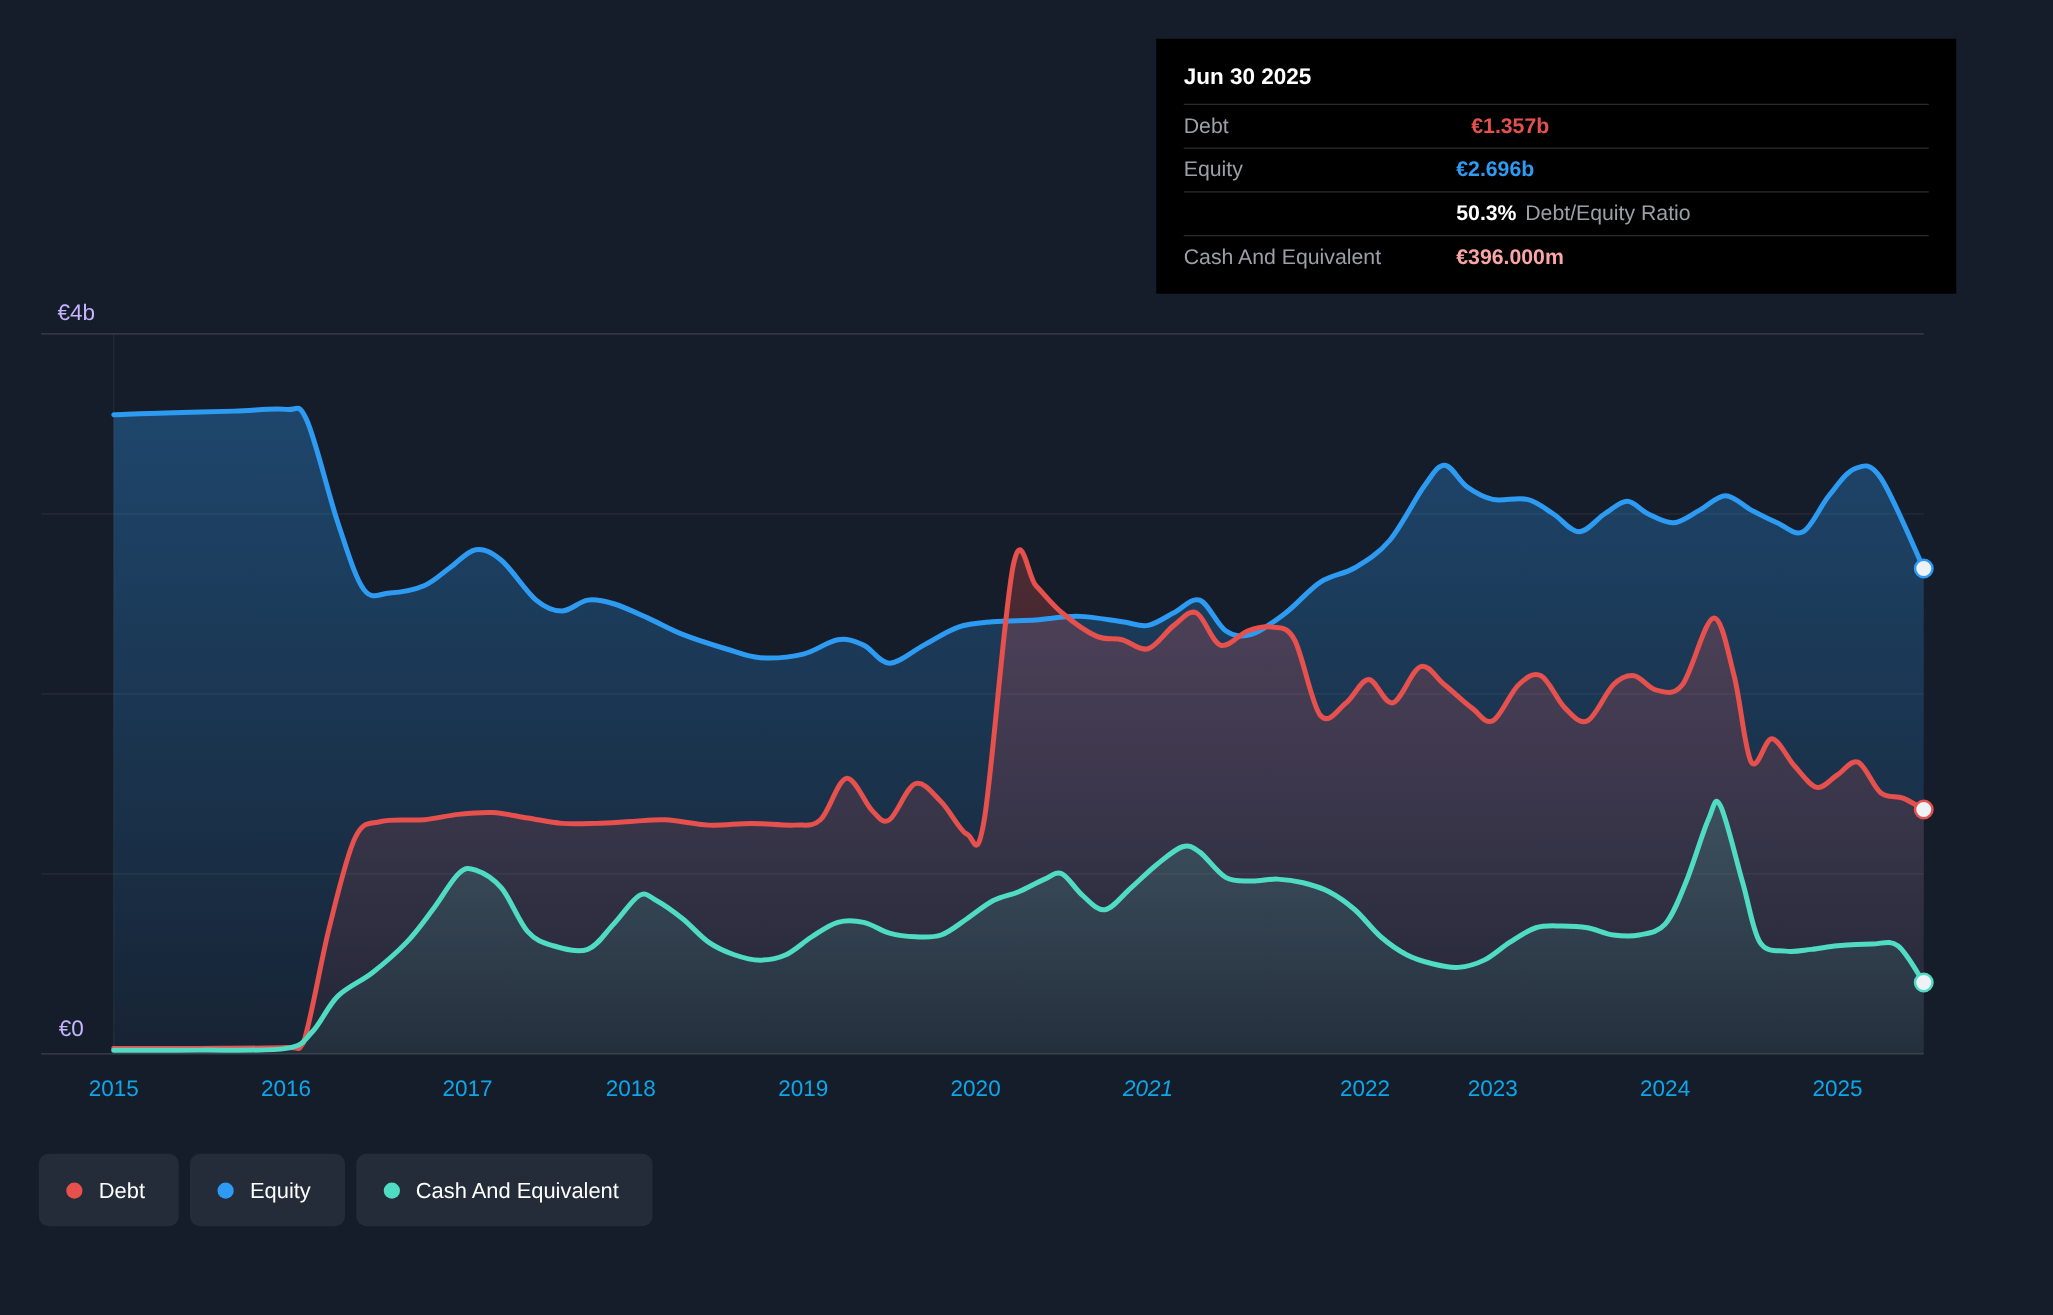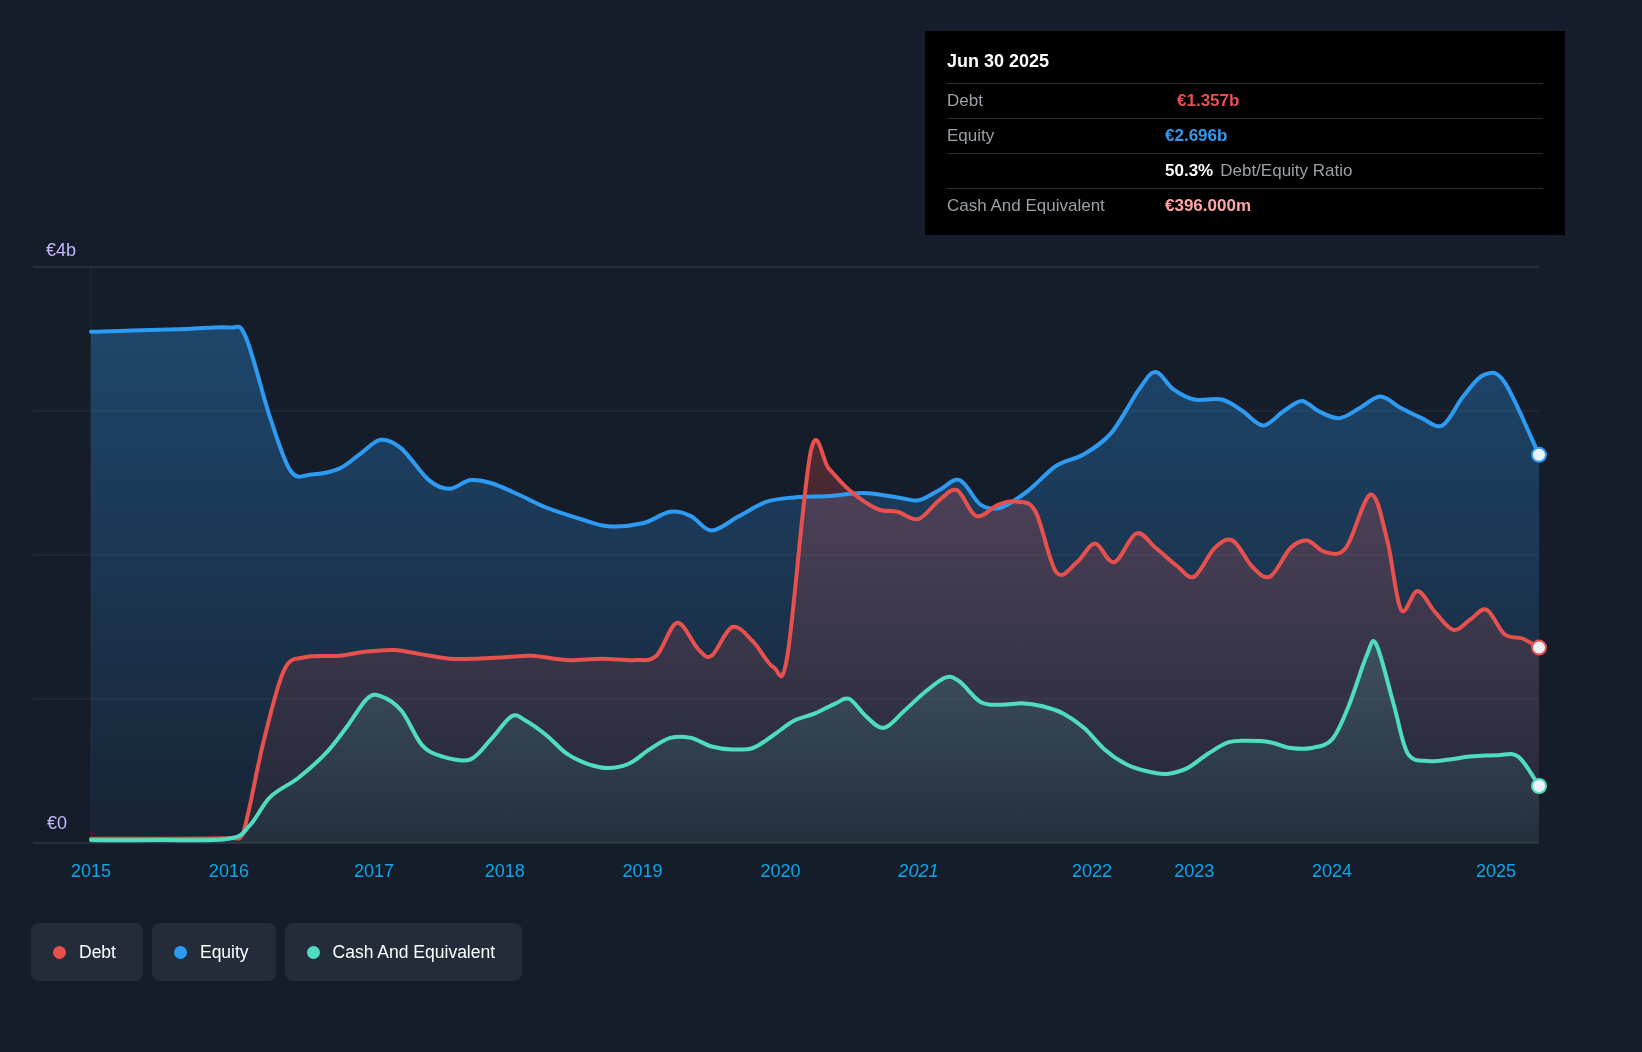--- a/index.html
+++ b/index.html
@@ -78,21 +78,21 @@
     <span style="left: 91px;">2015</span>
     <span style="left: 228.9px;">2016</span>
     <span style="left: 374px;">2017</span>
     <span style="left: 504.7px;">2018</span>
     <span style="left: 642.6px;">2019</span>
     <span style="left: 780.5px;">2020</span>
     <span style="left: 918.4px; font-style: italic;">2021</span>
     <span style="left: 1092px;">2022</span>
     <span style="left: 1194.2px;">2023</span>
     <span style="left: 1332.1px;">2024</span>
-    <span style="left: 1470px; margin-left: 26px;">2025</span>
+    <span style="left: 1470px;">2025</span>
   </div>
 
 <div class="tooltip">
   <div class="tt-title">Jun 30 2025</div>
   <div class="tt-row">
     <span class="tt-label">Debt</span>
     <span class="tt-value" style="color: rgb(230, 80, 77); margin-left: 12px;">€1.357b</span>
   </div>
   <div class="tt-row">
     <span class="tt-label">Equity</span>

